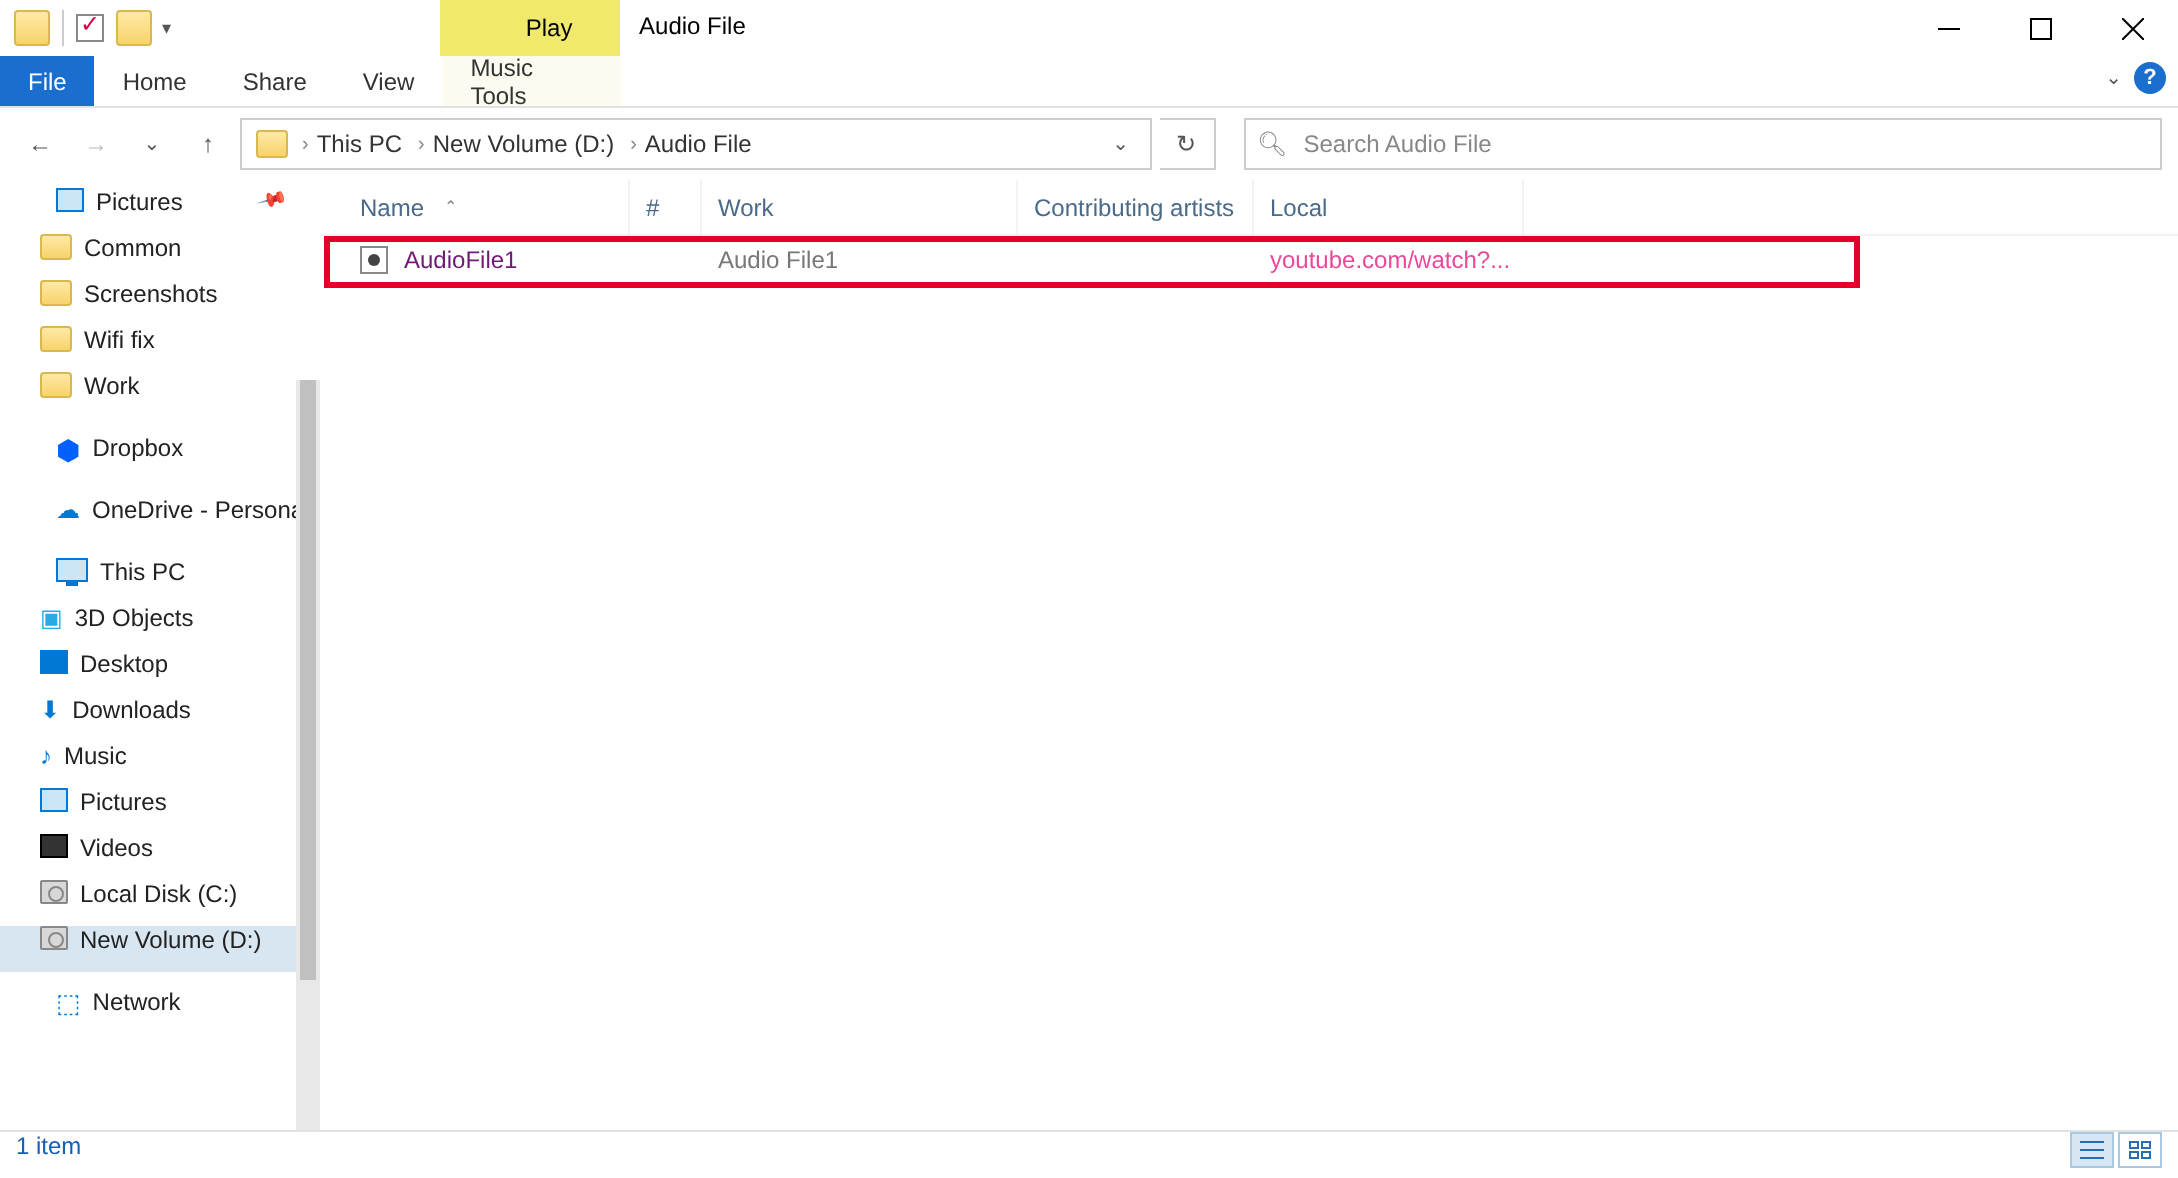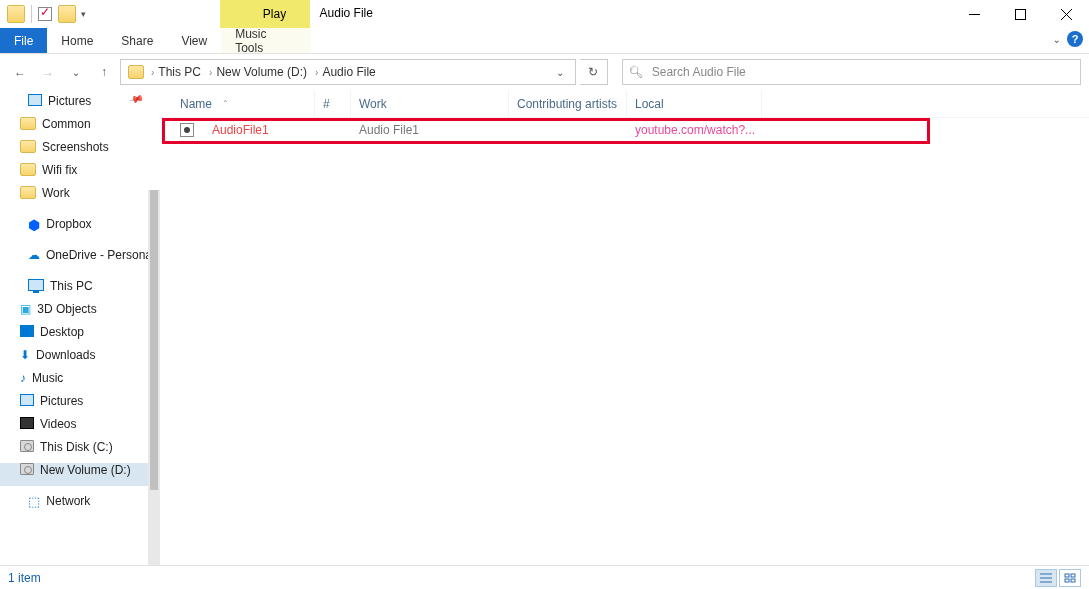--- a/index.html
+++ b/index.html
@@ -70,30 +70,30 @@
   .col { color:#4a6a8a; font-size:12px; display:flex;align-items:center;gap:4px; border-right:1px solid #f3f3f3; height:100%; padding:0 8px;}
   .col.name{width:143px;}
   .col.num{width:36px;}
   .col.title{width:158px;}
   .col.contrib{width:118px;}
   .col.album{width:135px;}
   .sort-ind{font-size:8px;color:#888;margin-left:6px;}
   .rows { }
   .row { display:flex; align-items:center; height:24px; padding-left:12px; font-size:12px;}
   .row .c{padding:0 8px;}
-  .row .c.name{width:143px;display:flex;align-items:center;gap:18px;color:#ef4444;}
+  .row .c.name{width:143px;display:flex;align-items:center;gap:8px;color:#701a75;}
   .row .c.num{width:36px;}
   .row .c.title{width:158px;color:#777;}
   .row .c.contrib{width:118px;}
   .row .c.album{width:135px;color:#ec4899;white-space:nowrap;overflow:hidden;}
   .audio-ic{width:14px;height:14px;border:1px solid #888;background:#fff;position:relative;}
   .audio-ic::after{content:"";position:absolute;left:3px;top:3px;width:6px;height:6px;border-radius:50%;background:#444;}
   .highlight-box { position:absolute; border:3px solid #e4002b; left:2px; top:28px; width:768px; height:26px; pointer-events:none; }
   
-  .status { position:absolute; left:0; right:0; bottom:0; height:24px; border-top:1px solid #e2e2e2; display:flex; align-items:center; padding:0 8px; font-size:12px; color:#1560b2;}
+  .status { position:absolute; left:0; right:0; bottom:0; height:24px; border-top:1px solid #e2e2e2; display:flex; align-items:flex-start; padding:0 8px; font-size:12px; color:#1560b2;}
   .status .views{margin-left:auto;display:flex;gap:2px;}
   .viewbtn{width:22px;height:18px;border:1px solid #a8c8e4;display:flex;align-items:center;justify-content:center;}
   .viewbtn.active{background:#d8e6f2;}
 </style>
 </head>
 <body>
 
 <div class="titlebar">
   <div class="qat">
     <span class="folder-ic"></span>
@@ -224,21 +224,21 @@
     <div class="sb-item sub">
         <span class="ic-pic"></span>
         <span>Pictures</span>
       </div>
     <div class="sb-item sub">
         <span class="ic-vid"></span>
         <span>Videos</span>
       </div>
     <div class="sb-item sub">
         <span class="ic-disk"></span>
-        <span>This Disk (C:)</span>
+        <span>Local Disk (C:)</span>
       </div>
     <div class="sb-item sub sel" style="white-space:nowrap;overflow:hidden;">
         <span class="ic-disk"></span>
         <span>New Volume (D:)</span>
       </div>
     <div class="sb-sep"></div>
     <div class="sb-item">
         <span class="ic-net">⬚</span>
         <span>Network</span>
       </div>

